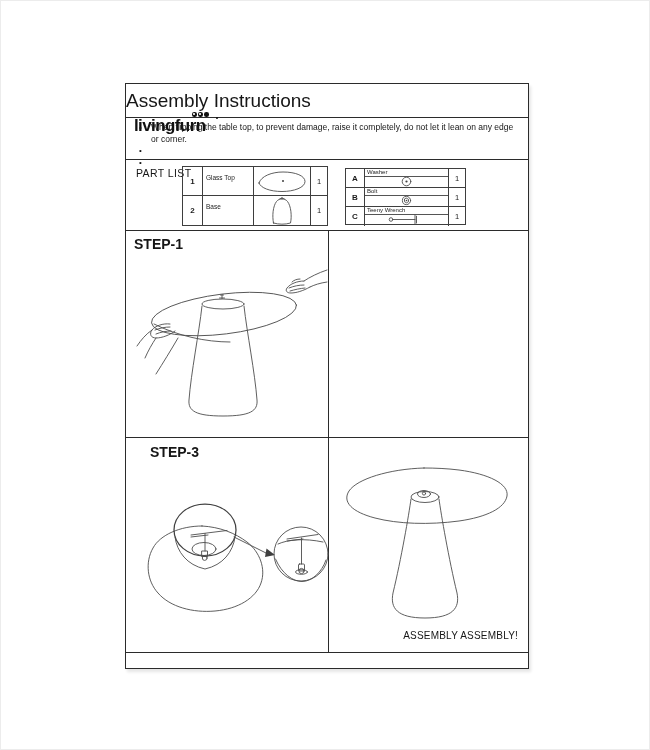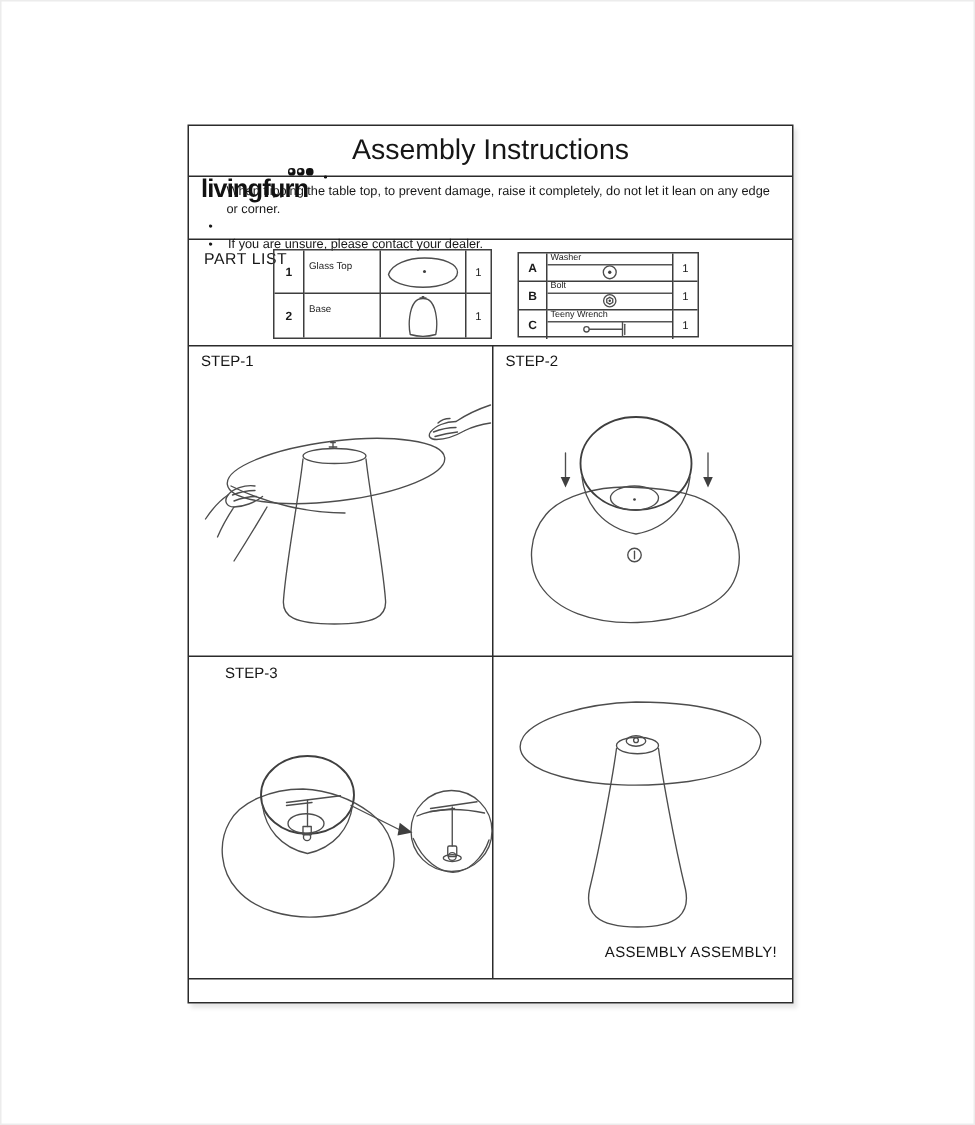--- a/index.html
+++ b/index.html
@@ -13,21 +13,21 @@
   .vline { position:absolute; width:1px; background:#2b2b2b; }
 
   
   .header { position:absolute; left:0; top:0; width:100%; height:33px; }
   .logo { position:absolute; left:8px; top:3px; height:28px;margin-top:24px; }
   .logo-text { font-size:17px; font-weight:bold; letter-spacing:-0.6px; color:#111; line-height:30px; }
   .logo-dots { position:absolute; left:58px; top:1px; display:flex; gap:1.5px; }
   .logo-dots i { width:4.5px; height:4.5px; border-radius:50%; background:#111; position:relative; }
   .logo-dots i.hollow::after { content:""; position:absolute; left:1.4px; top:1.2px; width:1.6px; height:1.6px; border-radius:50%; background:#fff; }
   .tm-dot { position:absolute; left:82px; top:6px; width:1.8px; height:1.8px; border-radius:50%; background:#111; }
-  .doc-title { position:absolute; left:0; right:0; top:0; text-align:center; line-height:34px; font-size:19px; color:#161616; }
+  .doc-title { position:absolute; left:0; right:0; top:0; line-height:34px; font-size:19px; color:#161616; }
 
   
   .warnings { position:absolute; left:0; top:34px; width:100%; height:41px; padding:4px 8px 0 13px; }
   .warn-line { display:flex; font-size:8.5px; line-height:11.5px; color:#161616; }
   .warn-line .b { width:13px; font-size:8px; }
 
   
   .partlist { position:absolute; left:0; top:76px; width:100%; height:70px; }
   .pl-label { position:absolute; left:10px; top:7px; font-size:10.5px; letter-spacing:0.4px; color:#161616; }
 
@@ -44,21 +44,21 @@
               display:grid; grid-template-columns:19px 84px 16px; grid-template-rows:19px 19px 19px; }
   .hw-table > div { position:relative; }
   .hw-letter { display:flex; align-items:center; justify-content:center; font-size:8px; font-weight:bold; }
   .hw-name { height:7.5px; border-bottom:1px solid #555; font-size:6px; line-height:7.5px; padding-left:2px; color:#222;
              white-space:nowrap; overflow:hidden; }
   .hw-iconarea { height:10.5px; display:flex; align-items:center; justify-content:center; }
   .hw-qty { display:flex; align-items:center; justify-content:center; font-size:7.5px; }
 
   
   .panel { position:absolute; overflow:hidden; }
-  .step-label { position:absolute; left:8px; top:6px; font-size:10px; font-weight:normal; color:#161616; }
+  .step-label { position:absolute; left:8px; top:6px; font-size:14px; font-weight:bold; color:#161616; }
   .panel svg { position:absolute; left:0; top:0; }
   .completed { position:absolute; right:12px; bottom:11px; font-size:10px; color:#161616; letter-spacing:0.2px; }
 
   
   .footer { position:absolute; left:0; top:569px; width:100%; height:17px; display:flex; align-items:center; justify-content:center;
             font-size:9.5px; color:#161616; }
 
   svg .sk  { fill:none; stroke:#4d4d4d; stroke-width:0.9; stroke-linecap:round; stroke-linejoin:round; }
   svg .sk2 { fill:none; stroke:#3f3f3f; stroke-width:1.25; stroke-linecap:round; }
   svg .fill { fill:#3f3f3f; stroke:none; }
@@ -92,21 +92,20 @@
     <div class="warnings">
       <div class="warn-line">
         <span class="b">•</span>
         <span>When flipping the table top, to prevent damage, raise it completely, do not let it lean on any edge or corner.</span>
       </div>
       <div class="warn-line">
         <span class="b">•</span>
       </div>
       <div class="warn-line">
         <span class="b">•</span>
-        <span>If you are unsure, please contact your dealer.</span>
       </div>
     </div>
 
     <div class="partlist">
       <div class="pl-label">PART LIST</div>
 
       <div class="parts-table">
         <div class="cell-num br bb">1</div>
         <div class="cell-name br bb">Glass Top</div>
         <div class="cell-draw br bb">
@@ -191,40 +190,20 @@
 
         <path class="sk" d="M44,94 C37,93 29,96 26,100 C23,104 25,108 30,108 C36,108 44,105 49,101"></path>
         <path class="sk" d="M29,100 C34,98 39,97 44,97"></path>
         <path class="sk" d="M30,104 C35,102 40,101 45,101"></path>
         <path class="sk" d="M26,100 C20,104 15,110 11,116"></path>
         <path class="sk" d="M30,108 C26,114 22,121 19,128"></path>
         <path class="sk" d="M52,108 C45,120 37,133 30,144"></path>
       </svg>
     </div>
 
-    <div class="panel" style="left:203px; top:146px; width:201px; height:207px">
-      <div class="step-label">STEP-2</div>
-      <svg width="201" height="207" viewBox="0 0 201 207">
-
-        <path class="sk" d="M96,95 C70,93 45,101 35,113 C24,126 22,146 31,160 C42,177 66,186 96,185 C126,184 152,174 160,158 C168,142 163,122 150,110 C138,99 118,96 96,95 Z"></path>
-
-        <circle class="sk" cx="94" cy="140" r="4.5"></circle>
-        <path class="sk" d="M94,137.5 v5"></path>
-
-        <ellipse class="sk2" cx="95" cy="79" rx="37" ry="31"></ellipse>
-        <path class="sk" d="M59,88 C61,106 73,122 95,126 C117,122 129,106 131,88"></path>
-        <ellipse class="sk" cx="94" cy="102" rx="16" ry="8"></ellipse>
-        <circle class="fill" cx="94" cy="103" r="0.9"></circle>
-
-        <path class="sk" d="M48,72 v17"></path>
-        <path class="fill" d="M44.8,88 l3.2,7 3.2,-7 z"></path>
-        <path class="sk" d="M143,72 v17"></path>
-        <path class="fill" d="M139.8,88 l3.2,7 3.2,-7 z"></path>
-      </svg>
-    </div>
 
     <div class="panel" style="left:16px; top:354px; width:202px; height:214px">
       <div class="step-label">STEP-3</div>
       <svg width="202" height="214" viewBox="0 0 202 214">
 
         <path class="sk" d="M60,88 C38,88 18,97 11,110 C3,124 5,143 16,155 C28,169 51,175 73,173 C96,171 114,160 119,145 C124,131 118,114 105,104 C93,95 78,89 60,88 Z"></path>
 
         <ellipse class="sk2" cx="63" cy="92" rx="31" ry="26"></ellipse>
         <path class="sk" d="M33,99 C35,114 45,127 63,131 C81,127 91,114 93,99"></path>
         <ellipse class="sk" cx="62" cy="111" rx="12" ry="6.5"></ellipse>

